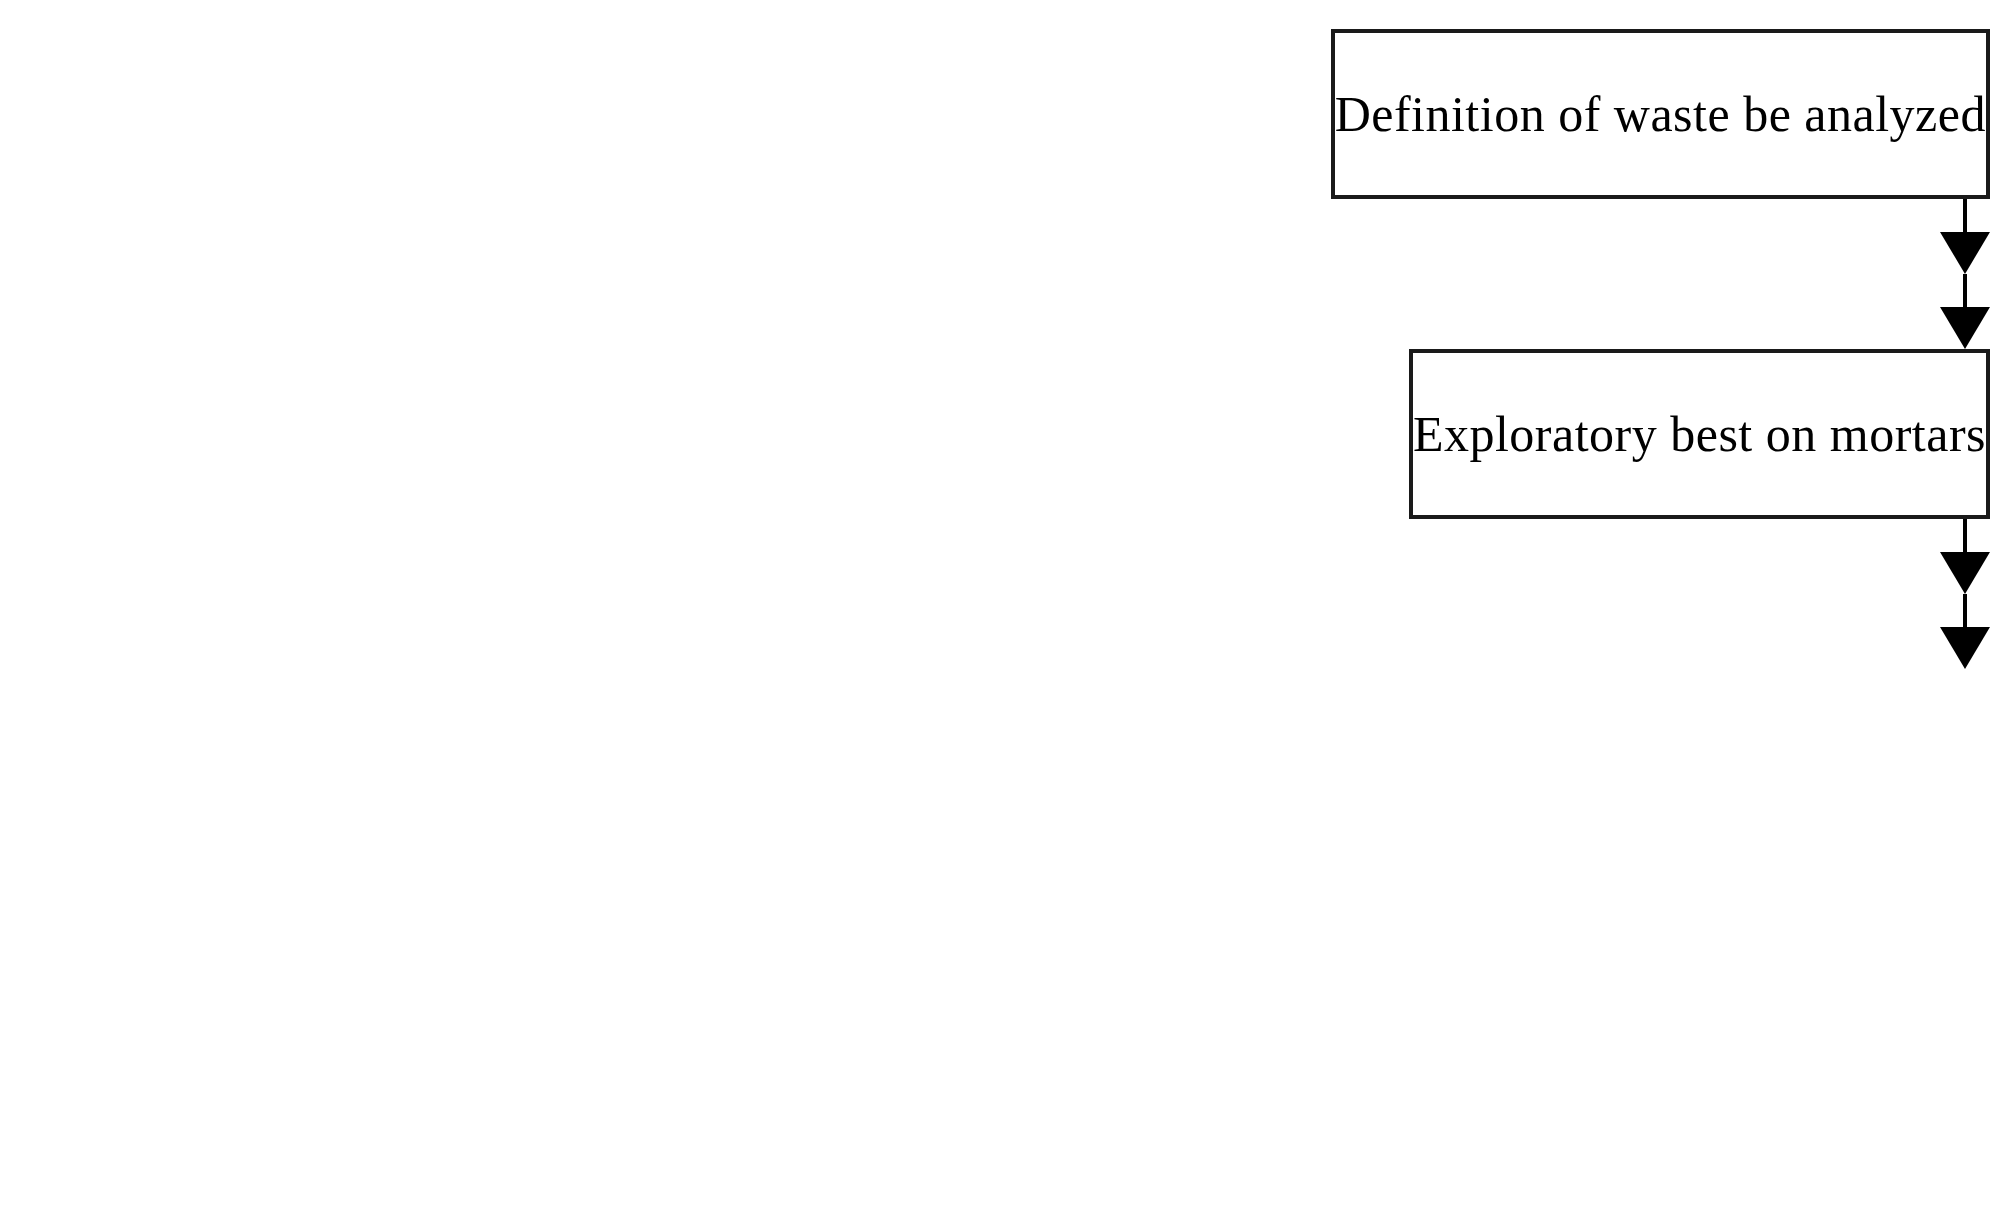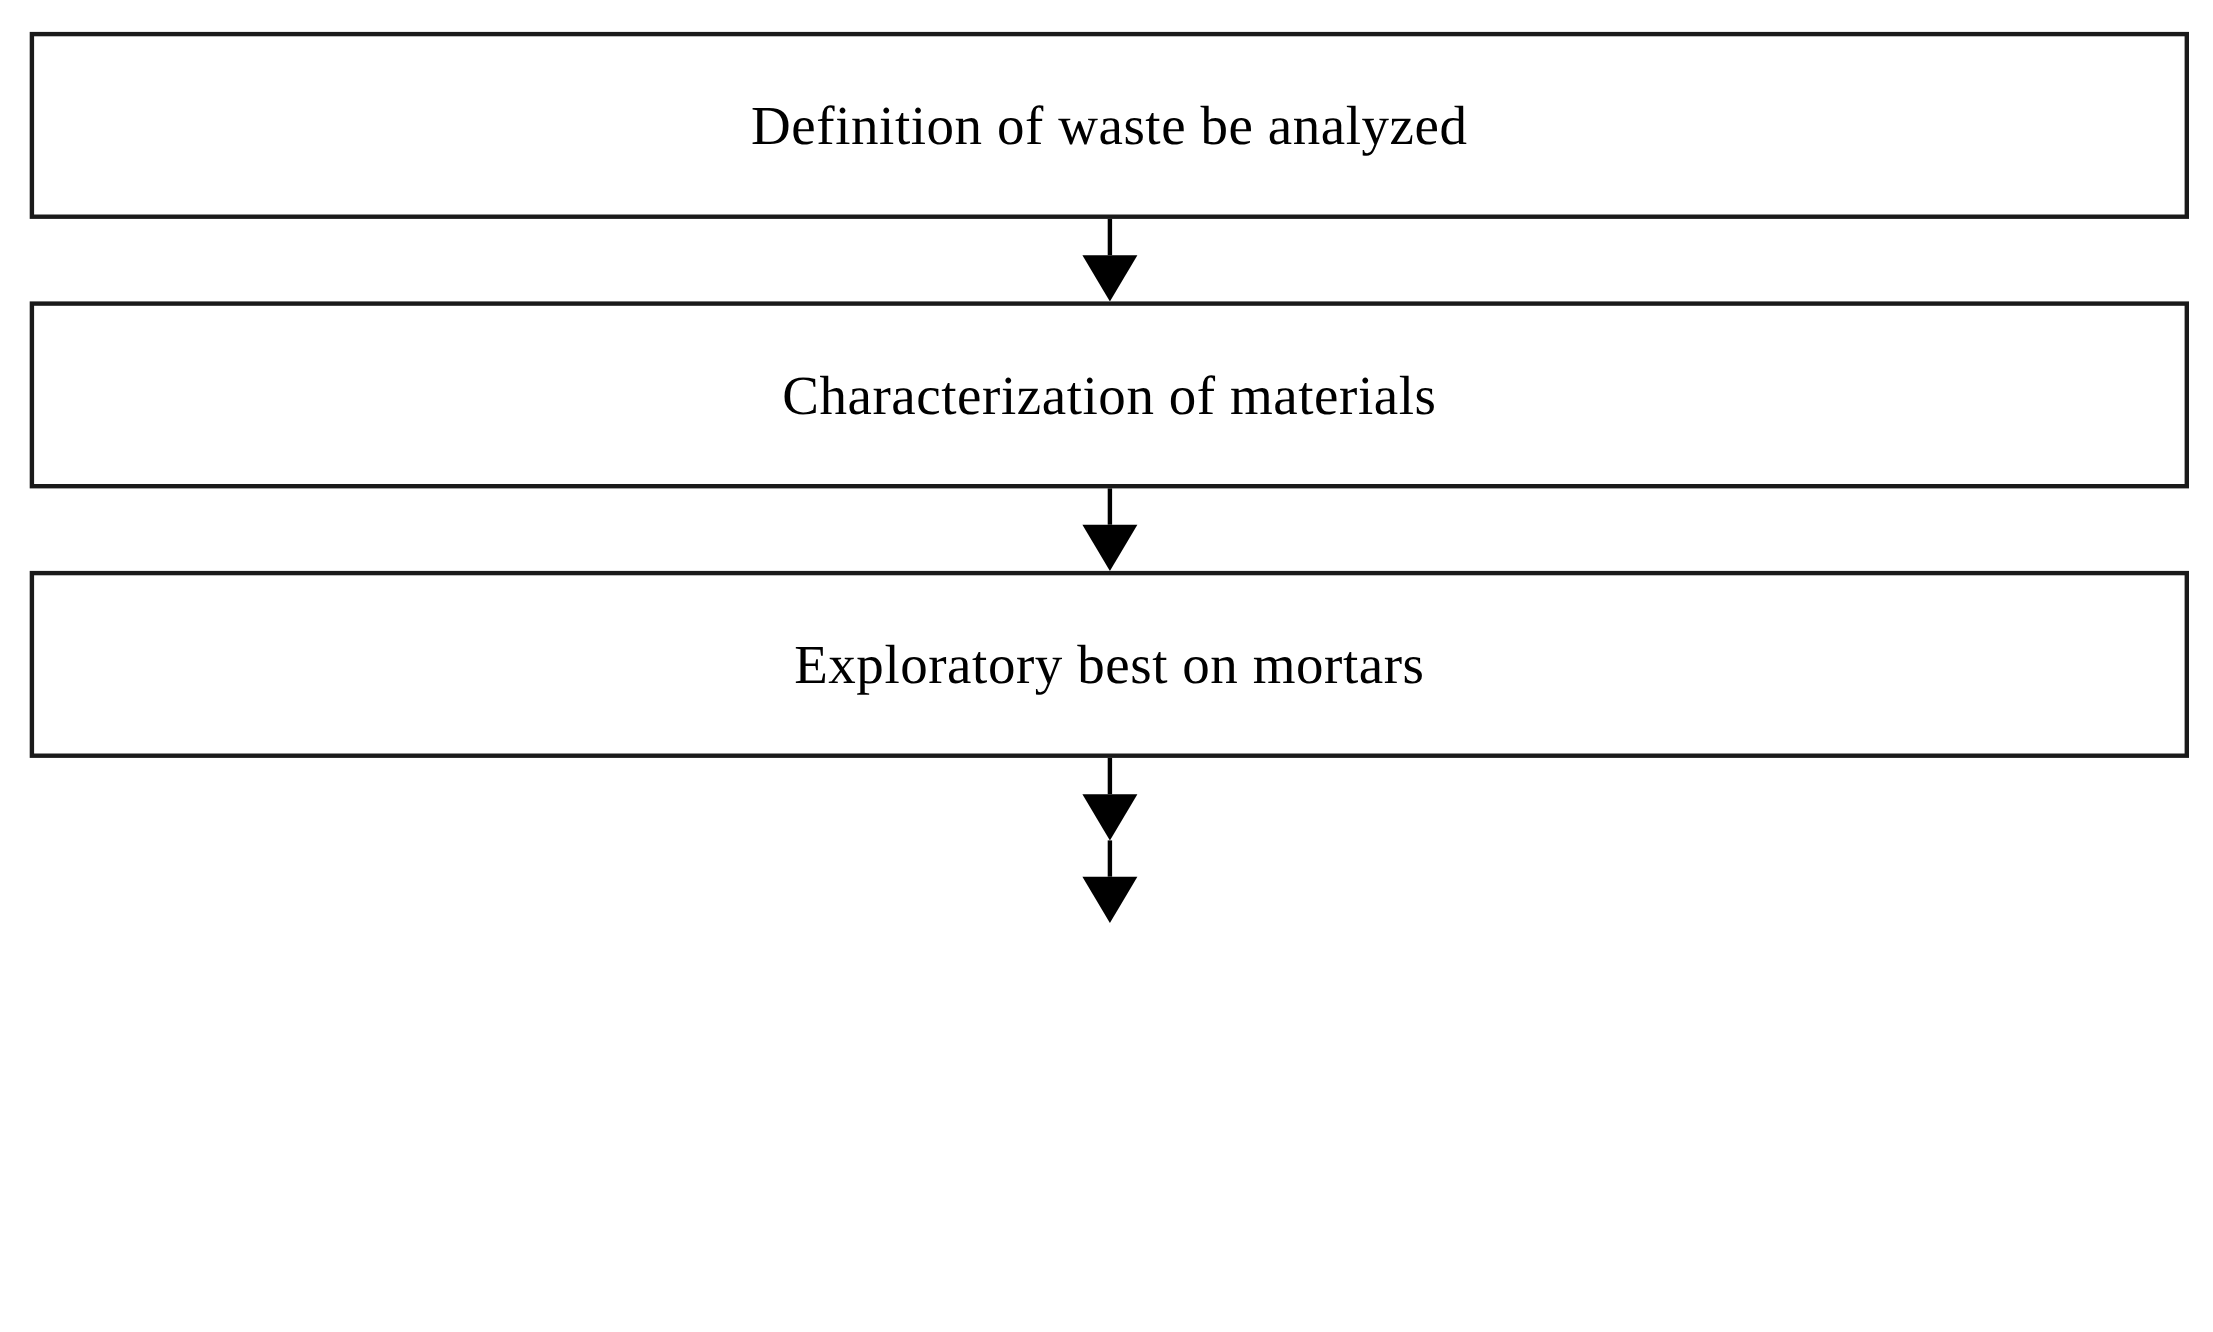--- a/index.html
+++ b/index.html
@@ -9,20 +9,21 @@
   }
   .canvas {
     position: relative;
     width: 2012px;
     height: 1211px;
     box-sizing: border-box;
     padding: 29px 22px 26px 27px;
     background: #ffffff;
     display: flex;
     flex-direction: column;
+    align-items: flex-end;
   }
   .flow-box {
     flex: 0 0 170px;
     height: 170px;
     box-sizing: border-box;
     border: 4px solid #1a1a1a;
     background: #ffffff;
     display: flex;
     align-items: center;
     justify-content: center;
@@ -64,23 +65,20 @@
 
   <div class="flow-box">
     <span class="flow-box-label">Definition of waste be analyzed</span>
   </div>
 
   <div class="flow-arrow">
     <div class="arrow-stem"></div>
     <div class="arrow-head"></div>
   </div>
 
-  <div class="flow-box">
-    <span class="flow-box-label">Characterization of materials</span>
-  </div>
 
   <div class="flow-arrow">
     <div class="arrow-stem"></div>
     <div class="arrow-head"></div>
   </div>
 
   <div class="flow-box">
     <span class="flow-box-label">Exploratory best on mortars</span>
   </div>
 

